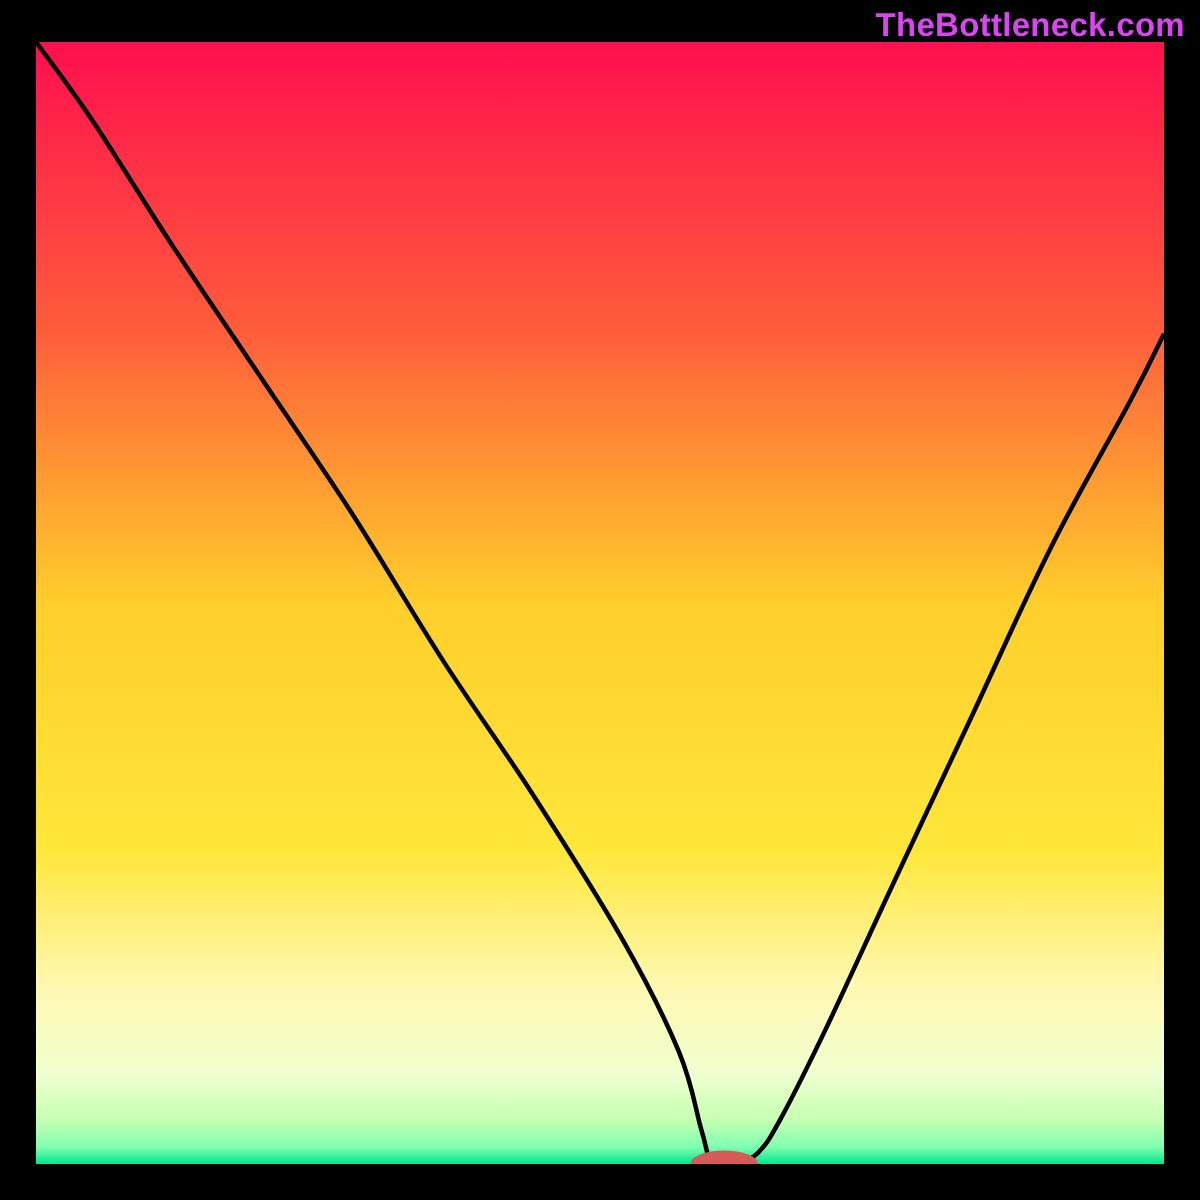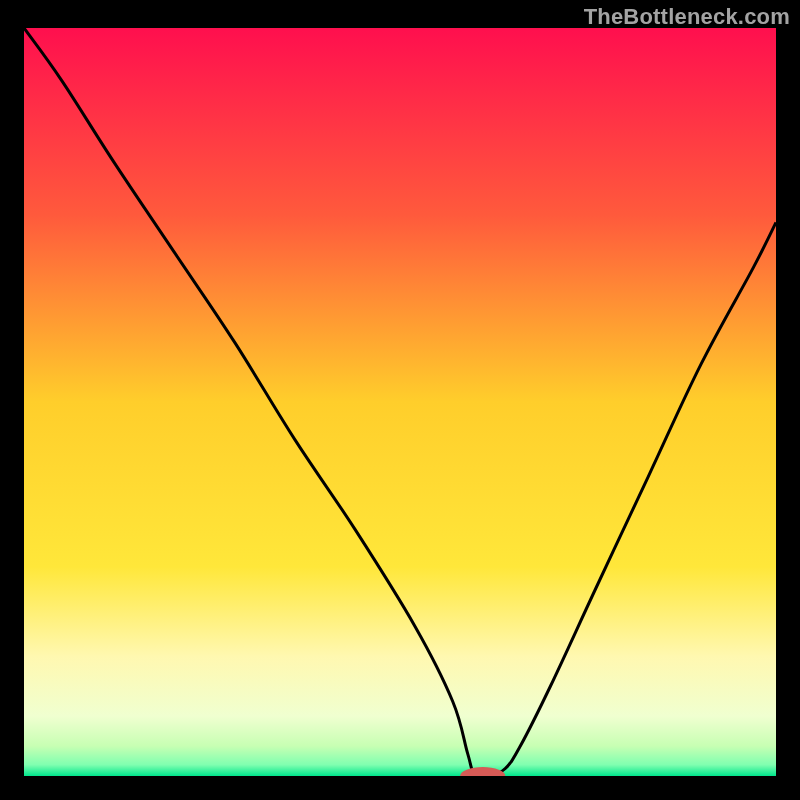--- a/index.html
+++ b/index.html
@@ -14,21 +14,21 @@
   .frame {
     position: relative;
     width: 800px;
     height: 800px;
     background: #000;
   }
   .watermark {
     position: absolute;
     top: 4px;
     right: 10px;
-    color: #a3a3a3;
+    color: #d946ef;
     font-size: 22px;
     font-weight: bold;
     letter-spacing: 0.2px;
     z-index: 5;
   }
   .plot {
     position: absolute;
     left: 24px;
     top: 28px;
     width: 752px;

